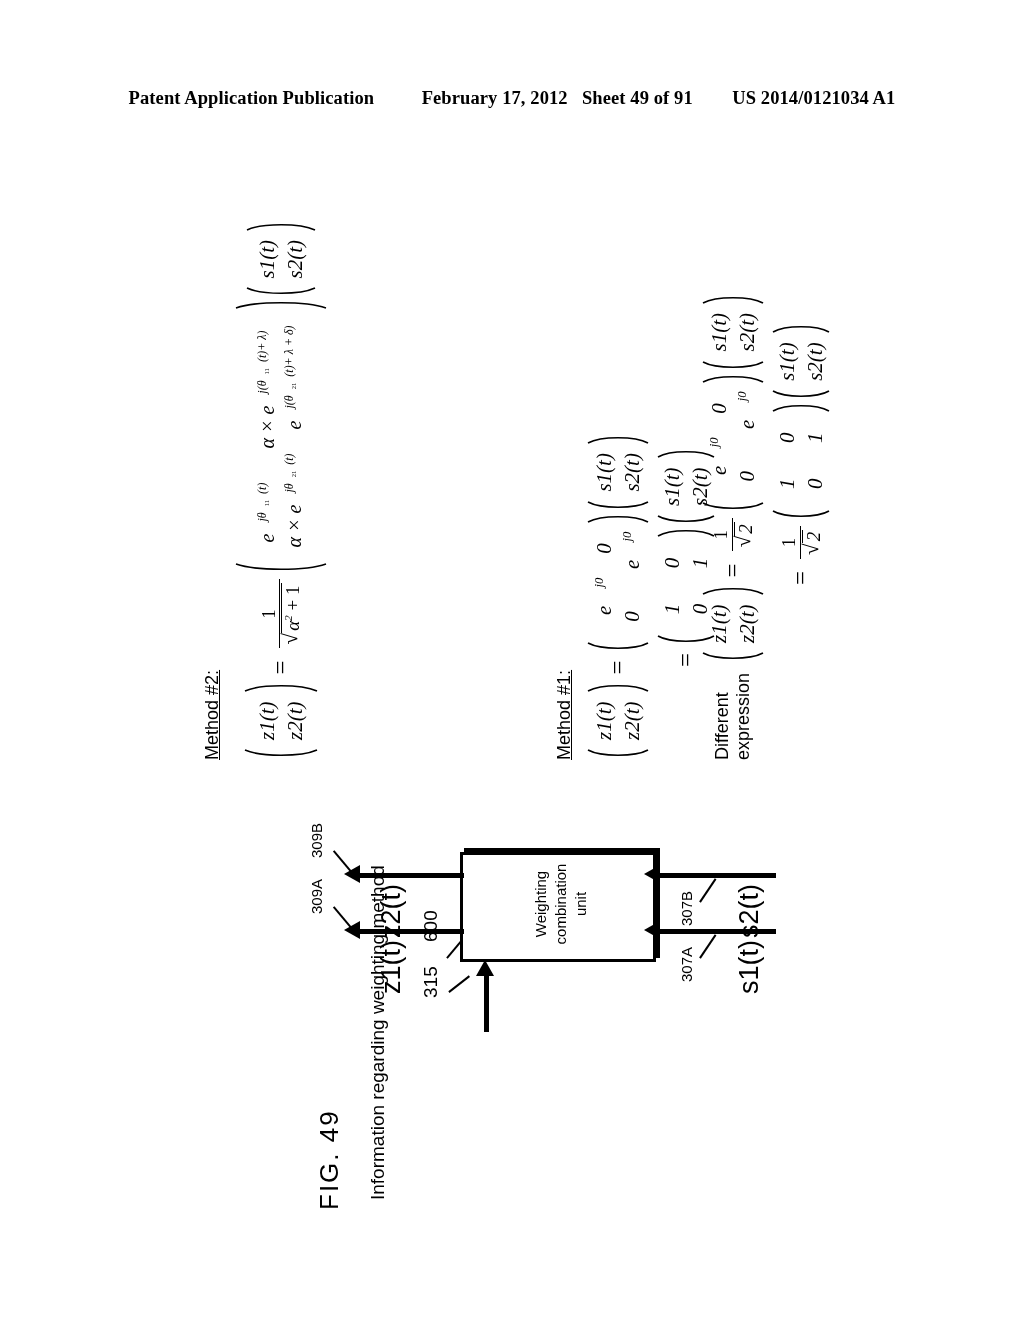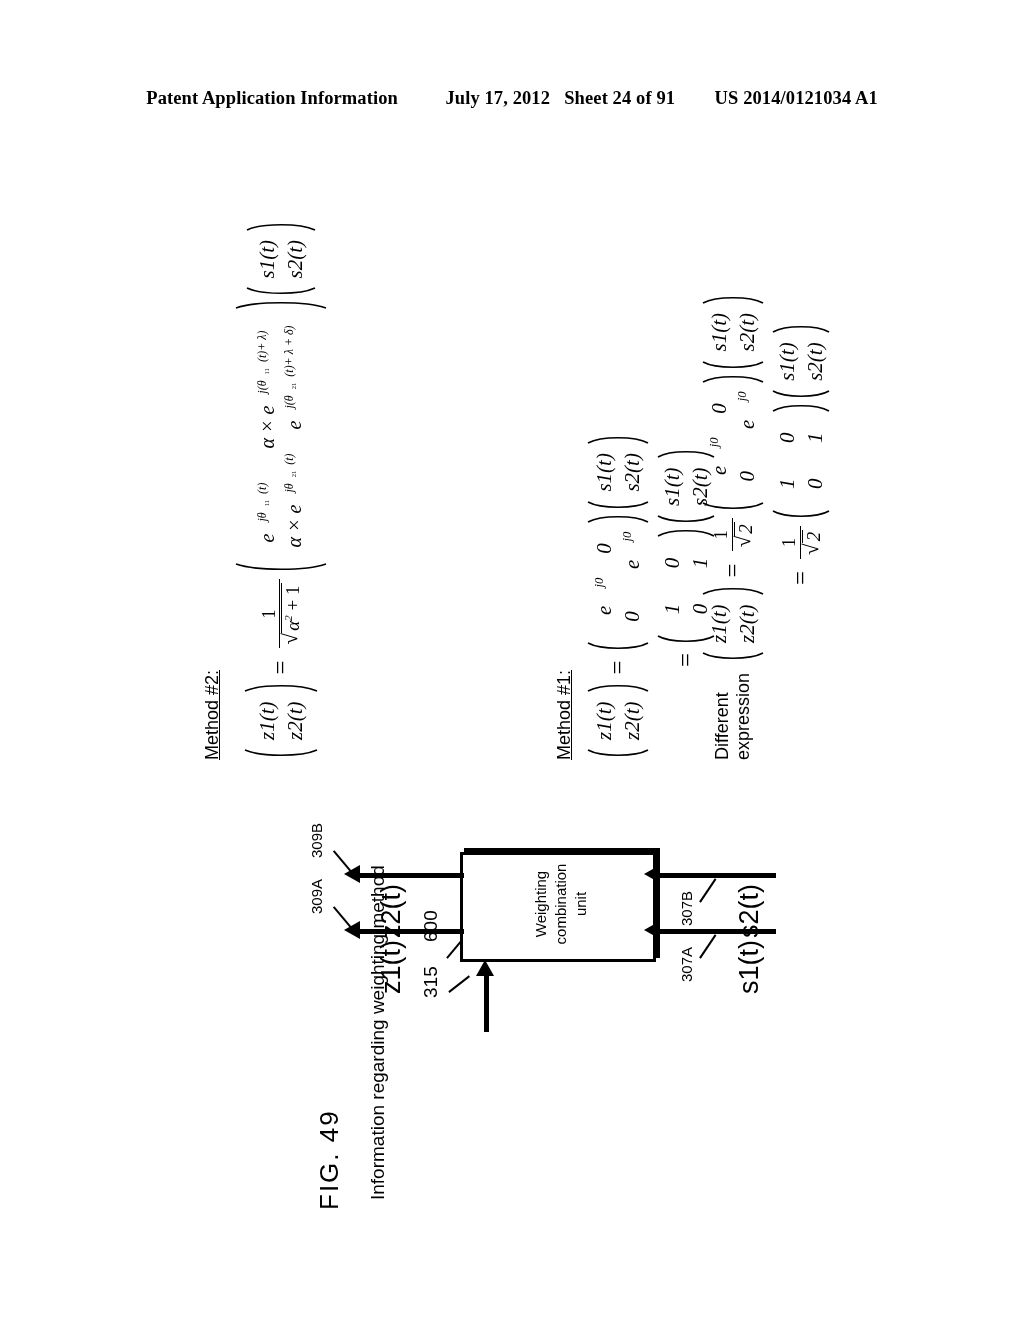--- a/index.html
+++ b/index.html
@@ -81,24 +81,24 @@
 
   sup.ex{font-size:.60em;vertical-align:super;font-style:italic;}
   sub.sb{font-size:.55em;vertical-align:sub;font-style:normal;}
   .ital{font-style:italic;}
   .up{font-style:normal;}
 </style>
 </head>
 <body>
 
 <div id="hdr">
-  <span>Patent Application Information</span>
+  <span>Patent Application Publication</span>
   <span class="hgap1"></span>
-  <span>July 17, 2012</span>&nbsp;&nbsp;
-  <span>Sheet 24 of 91</span>
+  <span>February 17, 2012</span>&nbsp;&nbsp;
+  <span>Sheet 49 of 91</span>
   <span class="hgap2"></span>
   <span>US 2014/0121034 A1</span>
 </div>
 
 <div id="rotwrap">
 <div id="sheet">
 
   <div id="figtitle">FIG. 49</div>
 
   <div id="info-label">Information regarding weighting method</div>

